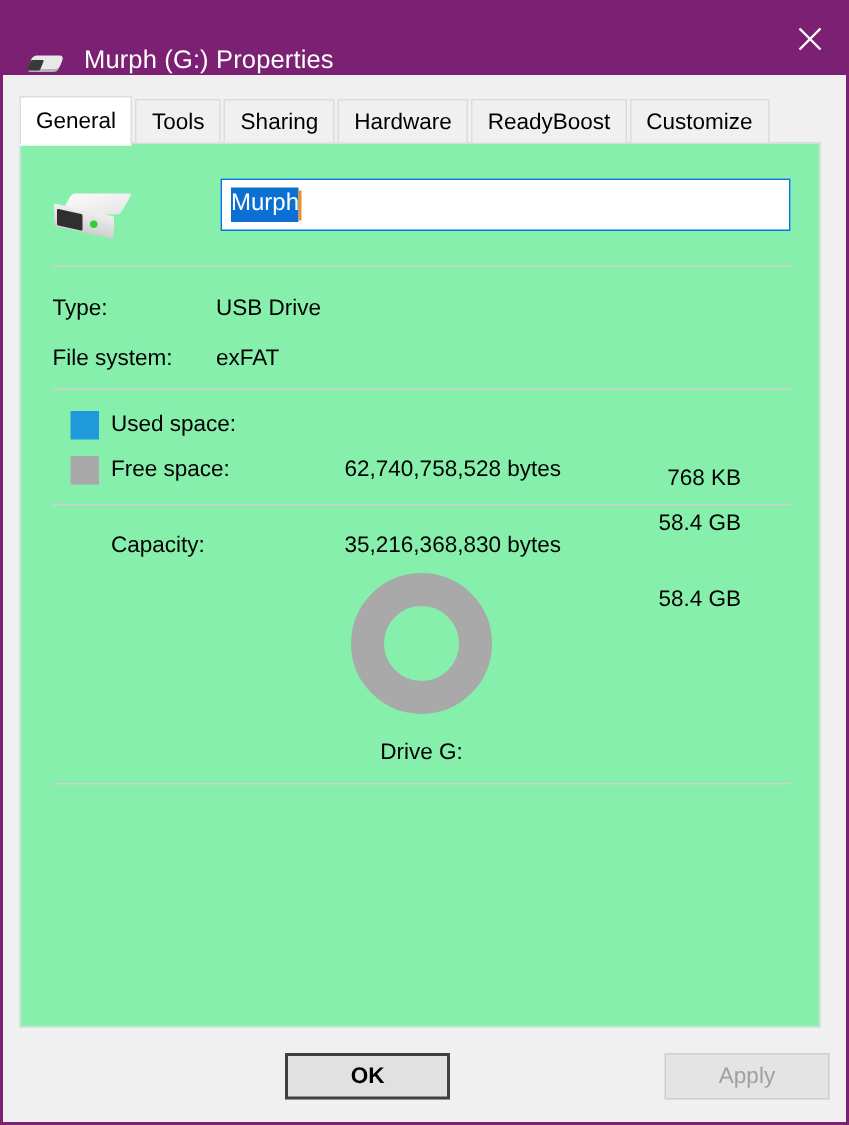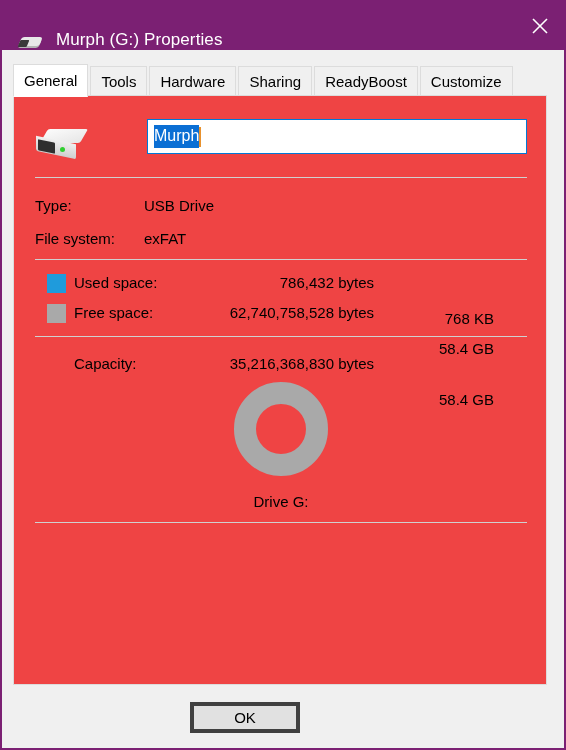--- a/index.html
+++ b/index.html
@@ -112,21 +112,21 @@
   }
 
   
   #tabpanel {
     position: absolute;
     left: 11px;
     top: 93px;
     width: 534px;
     height: 590px;
     box-sizing: border-box;
-    background: #ef4444;
+    background: #86efac;
     border: 1px solid #dcdcdc;
   }
 
   
   #label-row {
     position: absolute;
     left: 0; top: 17px;
     width: 534px;
     height: 62px;
   }
@@ -303,22 +303,23 @@
     color: #000000;
     background: #e1e1e1;
     border: 1px solid #adadad;
     display: flex;
     align-items: center;
     justify-content: center;
     cursor: default;
   }
   #ok-button {
     left: 188px;
-    border: 4px solid #404040;
+    border: 2px solid #404040;
     background: #e1e1e1;
+    font-weight: bold;
   }
   #cancel-button { left: 315px; }
   #apply-button {
     left: 441px;
     color: #a0a0a0;
     background: #e4e4e4;
     border: 1px solid #cfcfcf;
   }
 </style>
 </head>
@@ -336,22 +337,22 @@
       <svg width="18" height="18" viewBox="0 0 18 18" aria-hidden="true">
         <line x1="2" y1="2" x2="16" y2="16" stroke="#ffffff" stroke-width="1.6"></line>
         <line x1="16" y1="2" x2="2" y2="16" stroke="#ffffff" stroke-width="1.6"></line>
       </svg>
     </div>
   </div>
 
   <div id="tabstrip">
     <div class="tab active">General</div>
     <div class="tab">Tools</div>
+    <div class="tab">Sharing</div>
     <div class="tab">Hardware</div>
-    <div class="tab">Sharing</div>
     <div class="tab">ReadyBoost</div>
     <div class="tab">Customize</div>
   </div>
 
   <div id="tabpanel">
 
     <div id="label-row">
       <div id="drive-icon">
         <div class="top"></div>
         <div class="front"></div>
@@ -373,21 +374,20 @@
     <div class="info-row" style="top:131px;">
       <span class="ir-key">File system:</span>
       <span class="ir-val">exFAT</span>
     </div>
 
     <div class="sep" style="top:163px;"></div>
 
     <div class="space-row" style="top:174px;">
       <span class="swatch" style="background:#1F9BDC;"></span>
       <span class="sr-label">Used space:</span>
-      <span class="sr-bytes">786,432 bytes</span>
       <span class="sr-human">768 KB</span>
     </div>
 
     <div class="space-row" style="top:204px;">
       <span class="swatch" style="background:#A9A9A9;"></span>
       <span class="sr-label">Free space:</span>
       <span class="sr-bytes">62,740,758,528 bytes</span>
       <span class="sr-human">58.4 GB</span>
     </div>
 
@@ -407,15 +407,16 @@
     </div>
 
     <div id="drive-caption">Drive G:</div>
 
     <div class="sep" style="top:426px;"></div>
 
   </div>
 
   <div id="buttonbar">
     <div class="dlg-button" id="ok-button">OK</div>
+    <div class="dlg-button" id="apply-button">Apply</div>
   </div>
 
 </div>
 
 </body></html>

